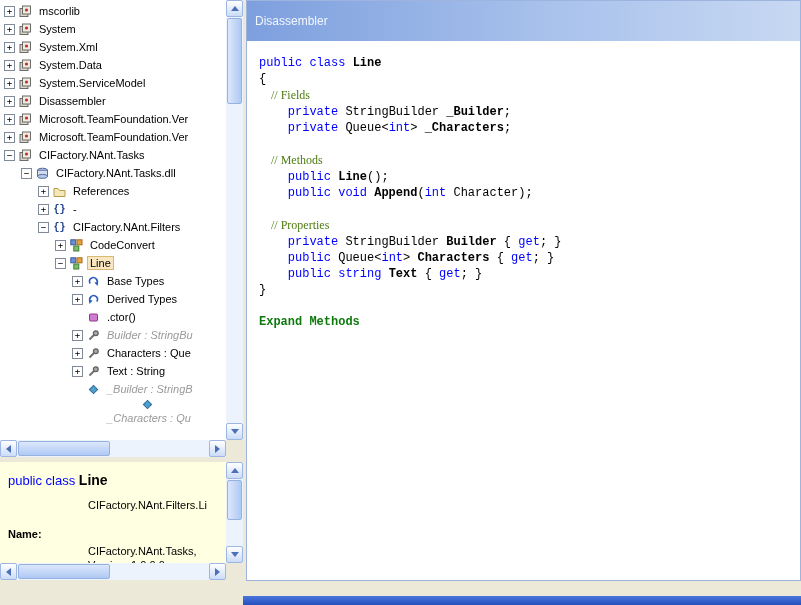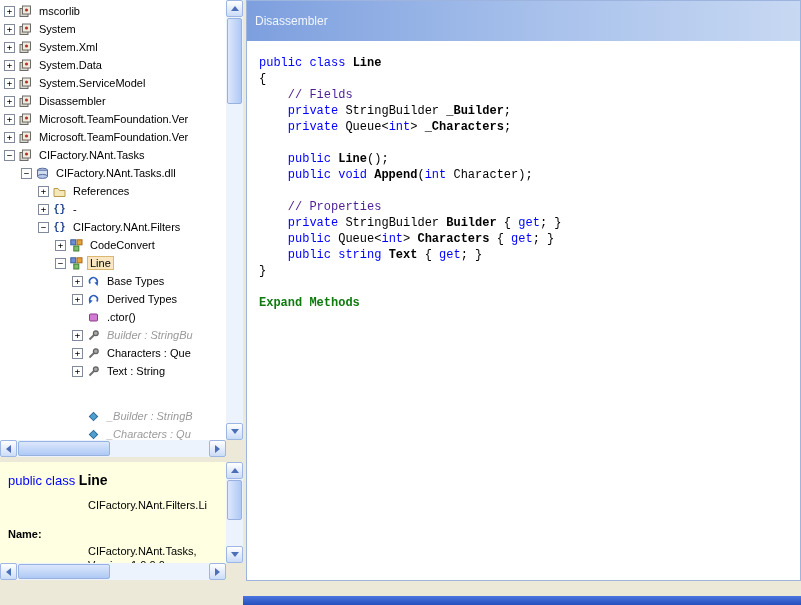--- a/index.html
+++ b/index.html
@@ -64,21 +64,21 @@
     color:#F2F6FC; font-size:12px; display:flex; align-items:center; padding-left:8px;
   }
   .code-area {
     padding:14px 0 0 12px; font-family:"Liberation Mono","DejaVu Sans Mono",monospace;
     font-size:12px; line-height:16px; color:#000;
   }
   .code-line { white-space:pre; }
   .tok-k { color:#0000FF; }
   .tok-p { color:#000000; }
   .tok-n { color:#000000; font-weight:bold; }
-  .tok-c { color:#4c1d95; }
+  .tok-c { color:#4d7c0f;font-family:Liberation Serif, serif; }
   .tok-g { color:#0E7A0E; font-weight:bold; cursor:pointer; }
 
   
   .taskbar-strip { position:absolute; left:243px; top:596px; width:558px; height:9px; background:linear-gradient(#4B74DD,#2450BE); }
 </style>
 </head>
 <body>
 
 <div class="screen">
 
@@ -290,30 +290,30 @@
       <div class="tree-row" style="padding-left: 72px;">
         <span class="expander">+</span>
         <span class="tree-icon">
           <svg width="13" height="13">
             <path d="M2.5 10.5 L7.5 5.5" stroke="#707070" stroke-width="2"></path>
             <circle cx="8.8" cy="4.2" r="2.4" fill="#A8A8A8" stroke="#606060" stroke-width="1.2"></circle>
           </svg>
         </span>
         <span class="tree-label">Text : String</span>
       </div>
-      <div class="tree-row" style="padding-left: 72px; margin-top: 27px;">
+      <div class="tree-row" style="padding-left: 72px;">
         <span class="expander hidden-exp"></span>
         <span class="tree-icon">
           <svg width="13" height="13">
             <rect x="3.6" y="3.6" width="5.8" height="5.8" fill="#4F9FCF" stroke="#2A6A9A" transform="rotate(45 6.5 6.5)"></rect>
           </svg>
         </span>
         <span class="tree-label gray">_Builder : StringB</span>
       </div>
-      <div class="tree-row" style="padding-left: 72px;">
+      <div class="tree-row" style="padding-left: 72px; flex-direction: column;">
         <span class="expander hidden-exp"></span>
         <span class="tree-icon">
           <svg width="13" height="13">
             <rect x="3.6" y="3.6" width="5.8" height="5.8" fill="#4F9FCF" stroke="#2A6A9A" transform="rotate(45 6.5 6.5)"></rect>
           </svg>
         </span>
         <span class="tree-label gray">_Characters : Qu</span>
       </div>
     </div>
 
@@ -381,20 +381,21 @@
     <div class="panel-title">
       <span>Disassembler</span>
     </div>
     <div class="code-area" id="code">
         <div class="code-line"><span class="tok-k">public class </span><span class="tok-n">Line</span></div>
         <div class="code-line"><span class="tok-p">{</span></div>
         <div class="code-line"><span class="tok-c">    // Fields</span></div>
         <div class="code-line"><span class="tok-k">    private </span><span class="tok-p">StringBuilder </span><span class="tok-n">_Builder</span><span class="tok-p">;</span></div>
         <div class="code-line"><span class="tok-k">    private </span><span class="tok-p">Queue&lt;</span><span class="tok-k">int</span><span class="tok-p">&gt; </span><span class="tok-n">_Characters</span><span class="tok-p">;</span></div>
         <div class="code-line">&nbsp;</div>
+        <div class="code-line"><span class="tok-c">    // Methods</span></div>
         <div class="code-line"><span class="tok-k">    public </span><span class="tok-n">Line</span><span class="tok-p">();</span></div>
         <div class="code-line"><span class="tok-k">    public void </span><span class="tok-n">Append</span><span class="tok-p">(</span><span class="tok-k">int</span><span class="tok-p"> Character);</span></div>
         <div class="code-line">&nbsp;</div>
         <div class="code-line"><span class="tok-c">    // Properties</span></div>
         <div class="code-line"><span class="tok-k">    private </span><span class="tok-p">StringBuilder </span><span class="tok-n">Builder</span><span class="tok-p"> { </span><span class="tok-k">get</span><span class="tok-p">; }</span></div>
         <div class="code-line"><span class="tok-k">    public </span><span class="tok-p">Queue&lt;</span><span class="tok-k">int</span><span class="tok-p">&gt; </span><span class="tok-n">Characters</span><span class="tok-p"> { </span><span class="tok-k">get</span><span class="tok-p">; }</span></div>
         <div class="code-line"><span class="tok-k">    public string </span><span class="tok-n">Text</span><span class="tok-p"> { </span><span class="tok-k">get</span><span class="tok-p">; }</span></div>
         <div class="code-line"><span class="tok-p">}</span></div>
         <div class="code-line">&nbsp;</div>
         <div class="code-line"><span class="tok-g">Expand Methods</span></div>

